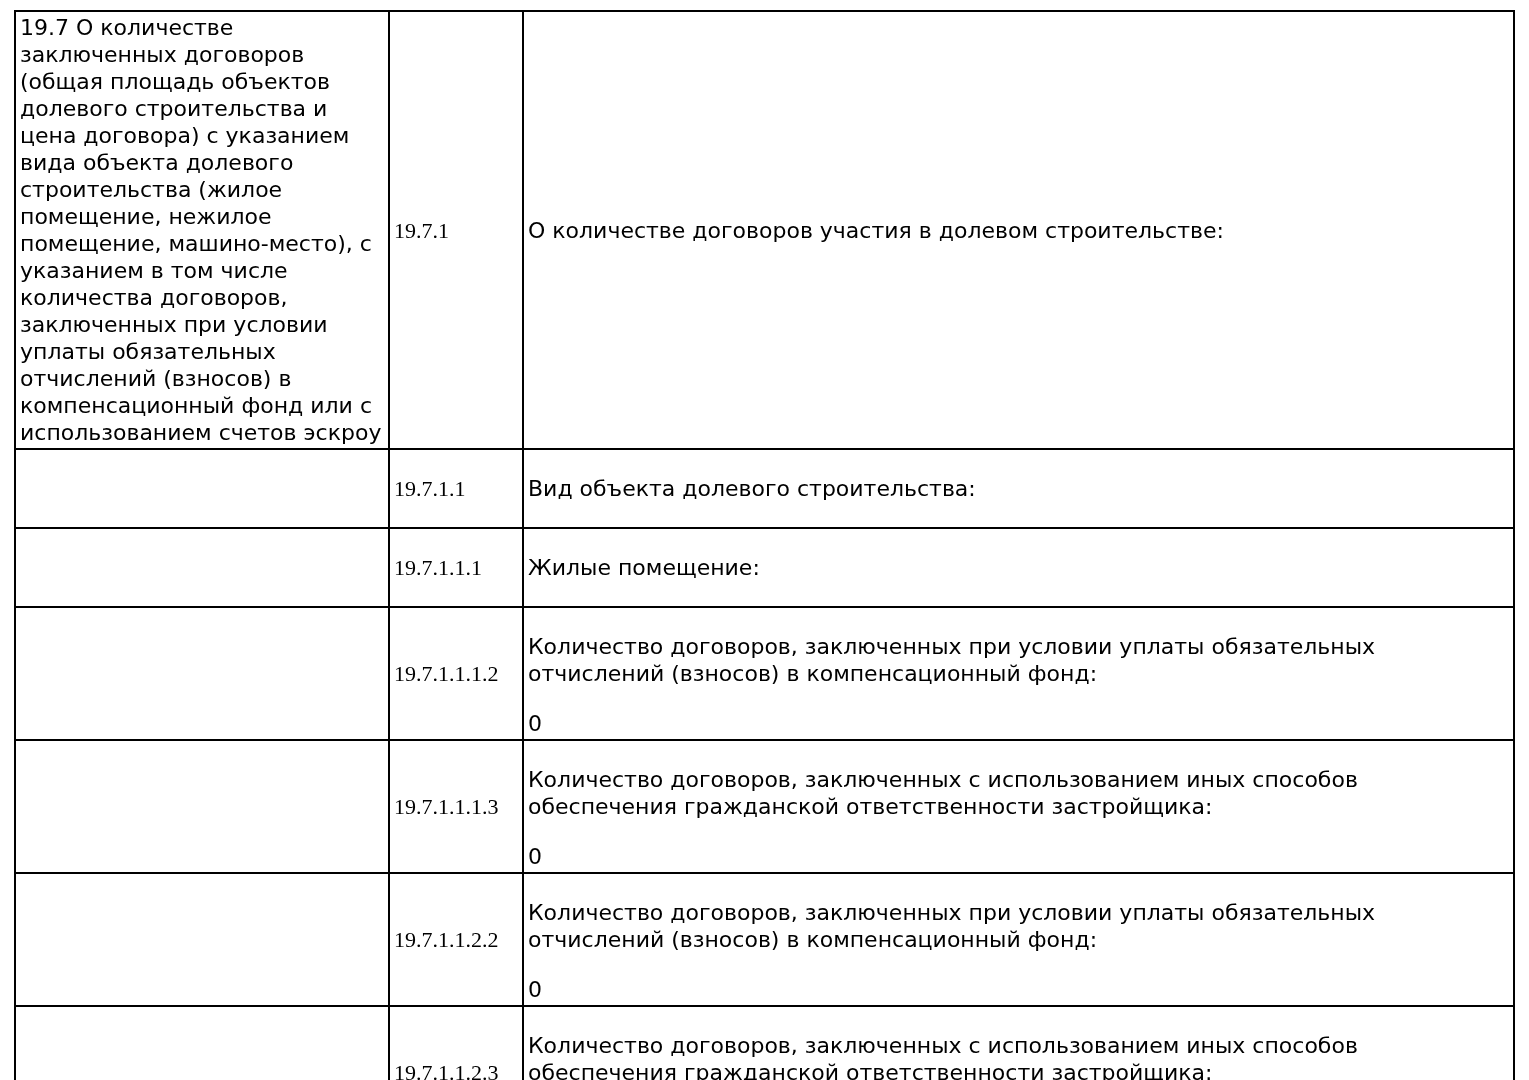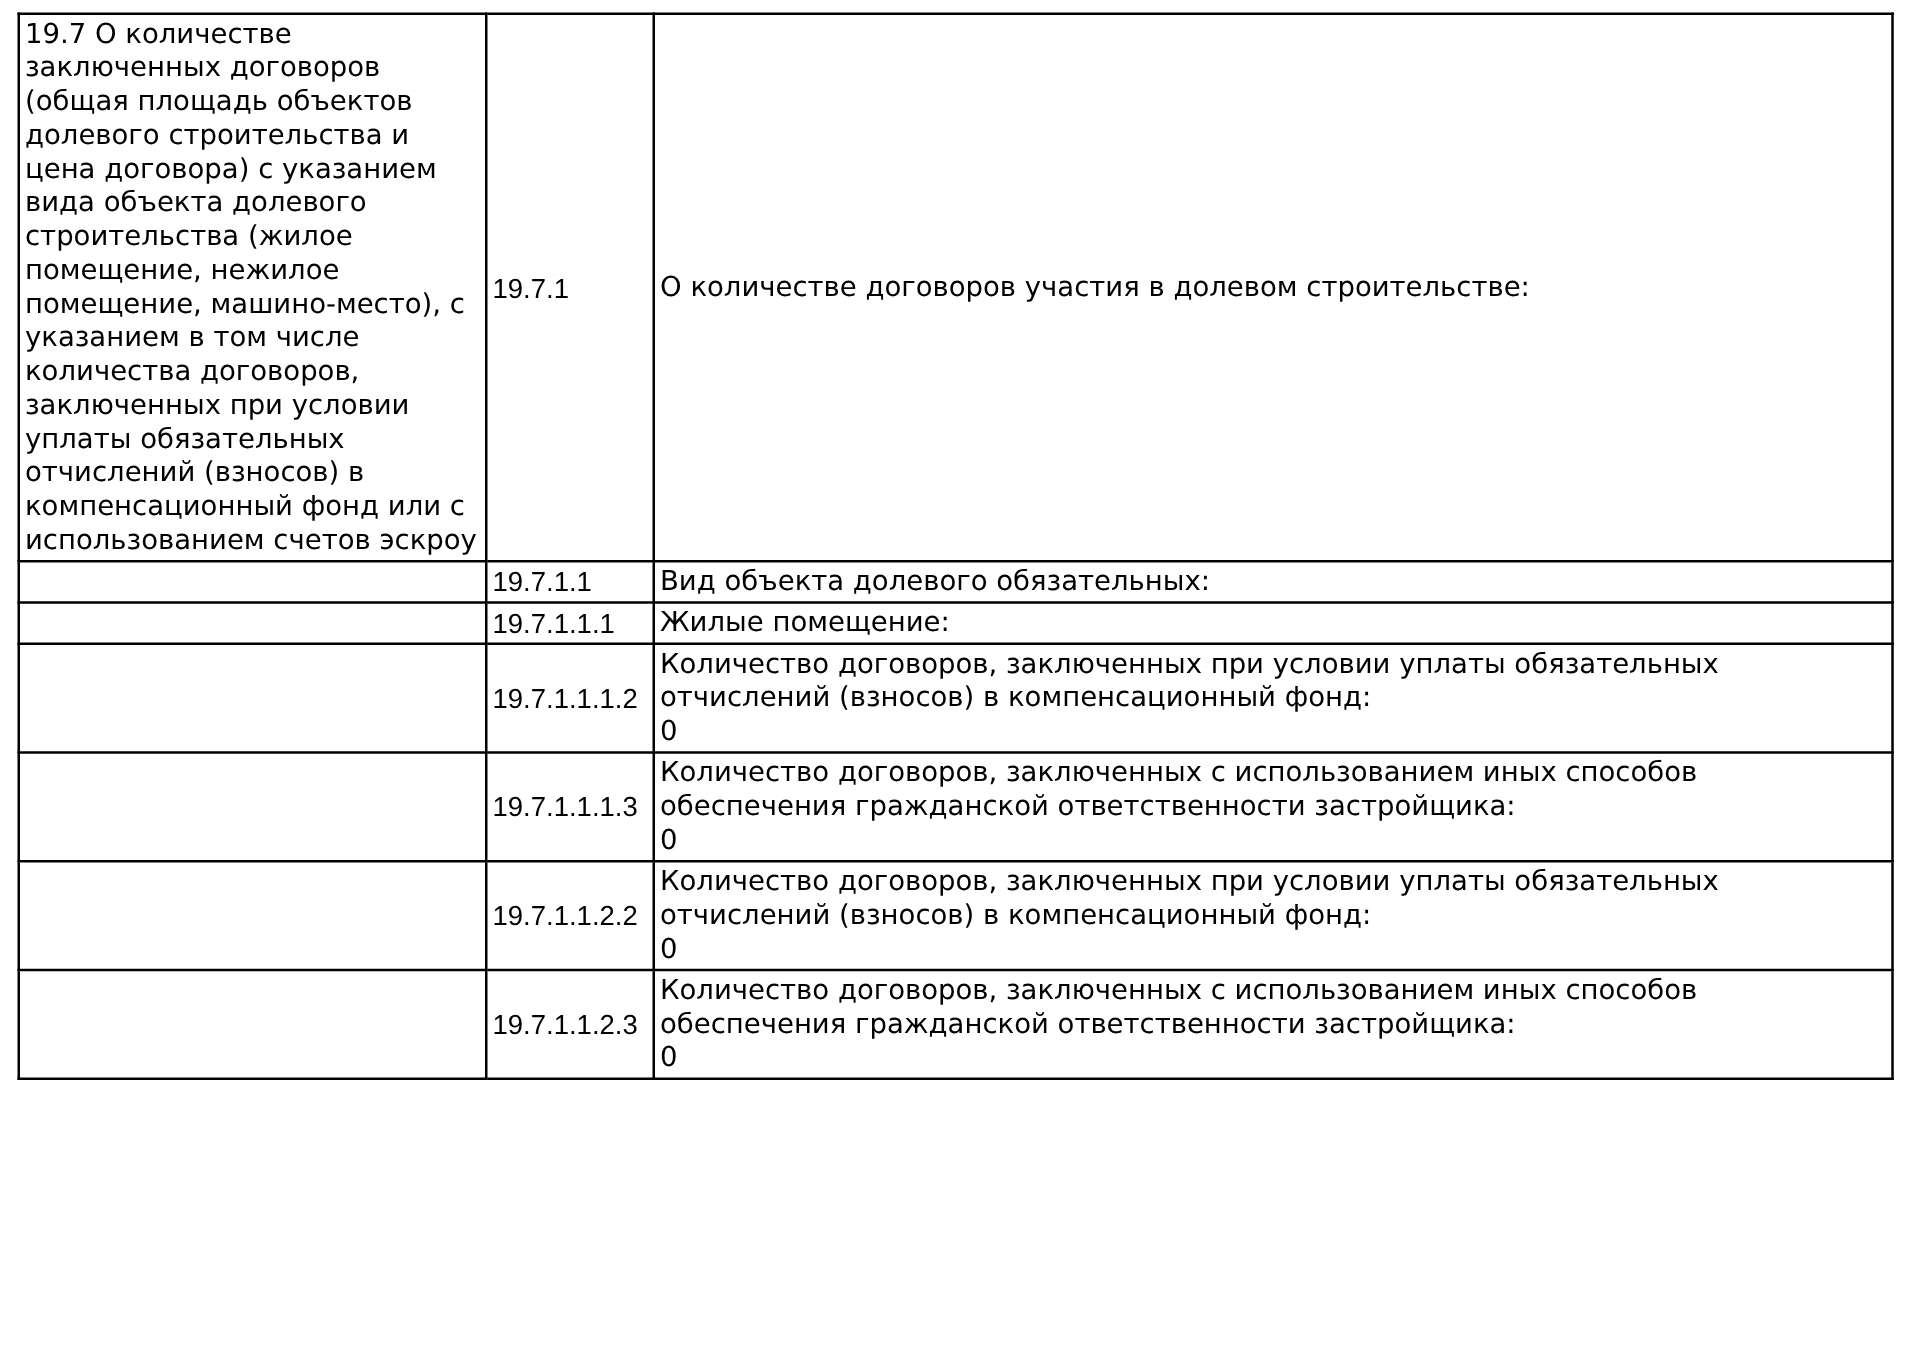--- a/index.html
+++ b/index.html
@@ -28,30 +28,31 @@
     border: 2px solid #000000;
     padding: 2px 4px;
     vertical-align: middle;
     overflow: hidden;
     word-wrap: break-word;
   }
   td.col-topic {
     vertical-align: top;
   }
   td.col-code {
-    font-family: Liberation Sans, sans-serif;
+    font-family: Liberation Serif, serif;
     white-space: nowrap;
     padding-left: 3px;
     padding-right: 2px;
   }
   tr.row-main {
     height: 418px;
   }
   .field-label, .field-value {
     text-align: left;
+    margin-top: 23px;
   }
 </style>
 </head>
 <body>
 
 <table class="decl">
   <colgroup>
     <col style="width:374px">
     <col style="width:134px">
     <col style="width:991px">
@@ -62,21 +63,21 @@
       <td class="col-code">19.7.1</td>
       <td class="col-desc">
         <div class="field-label">О количестве договоров участия в долевом строительстве:</div>
         <div class="field-value"></div>
       </td>
     </tr>
     <tr>
       <td class="col-topic"></td>
       <td class="col-code">19.7.1.1</td>
       <td class="col-desc">
-        <div class="field-label">Вид объекта долевого обязательных:</div>
+        <div class="field-label">Вид объекта долевого строительства:</div>
         <div class="field-value"></div>
       </td>
     </tr>
     <tr>
       <td class="col-topic"></td>
       <td class="col-code">19.7.1.1.1</td>
       <td class="col-desc">
         <div class="field-label">Жилые помещение:</div>
         <div class="field-value"></div>
       </td>

